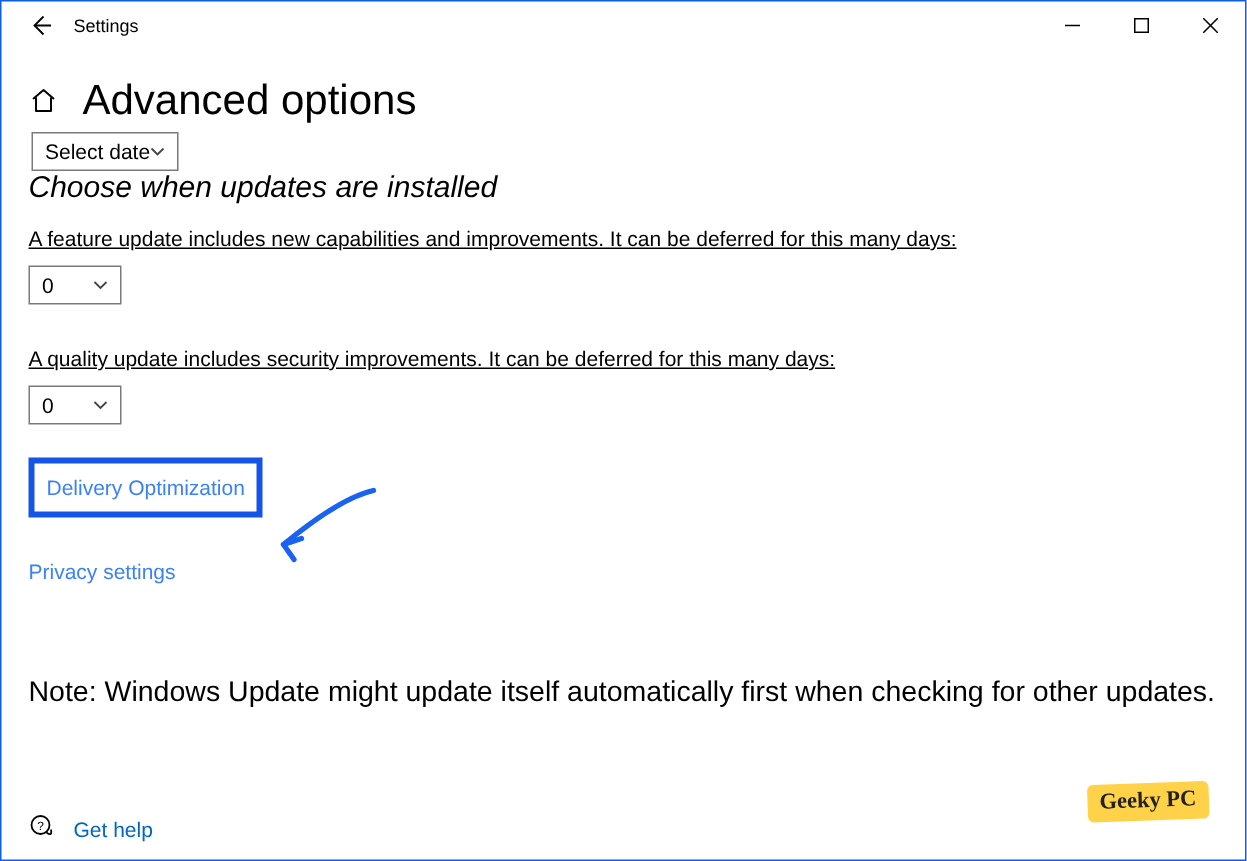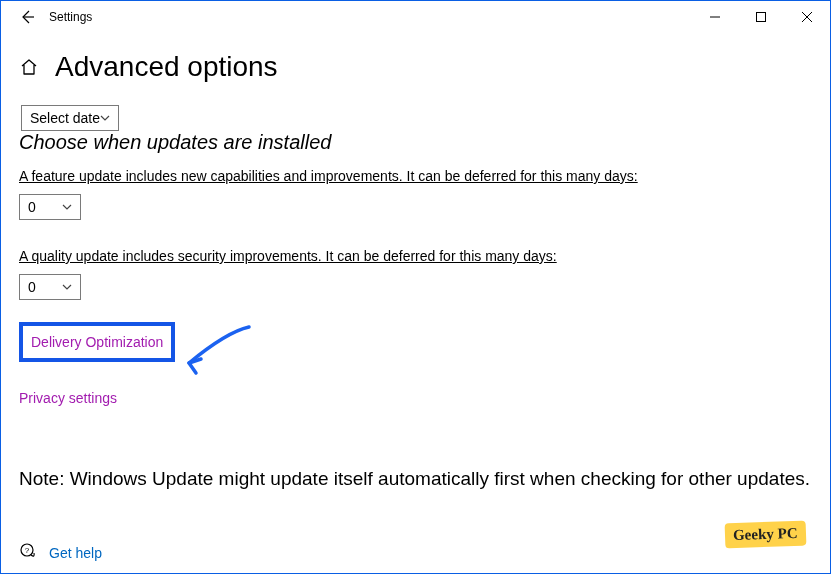--- a/index.html
+++ b/index.html
@@ -44,21 +44,21 @@
     justify-content:center;
   }
   .content {
     padding: 0 18px 0 18px;
   }
   .header-row {
     display:flex;
     align-items:center;
     gap: 16px;
     margin-top: 18px;
-    margin-bottom: 20px;
+    margin-bottom: 3px;
   }
   .home-icon { width:20px; height:20px; display:flex; align-items:center; justify-content:center; }
   .page-title {
     font-size: 28px;
     font-weight: 400;
     letter-spacing: 0px;
   }
   .date-dd {
     border:1px solid #7a7a7a;
     display:inline-flex;
@@ -83,21 +83,21 @@
     border:1px solid #7a7a7a;
     width: 62px;
     display:flex;
     align-items:center;
     justify-content: space-between;
     padding: 4px 8px;
     margin-top: 10px;
     font-size: 14px;
   }
   .link {
-    color: #a21caf;
+    color: #3b82f6;
     font-size: 14px;
     display: inline-block;
   }
   .highlight-box {
     border: 4px solid #1455e6;
     display:inline-block;
     padding: 8px 8px;
     margin-top: 22px;
   }
   .note-text {

